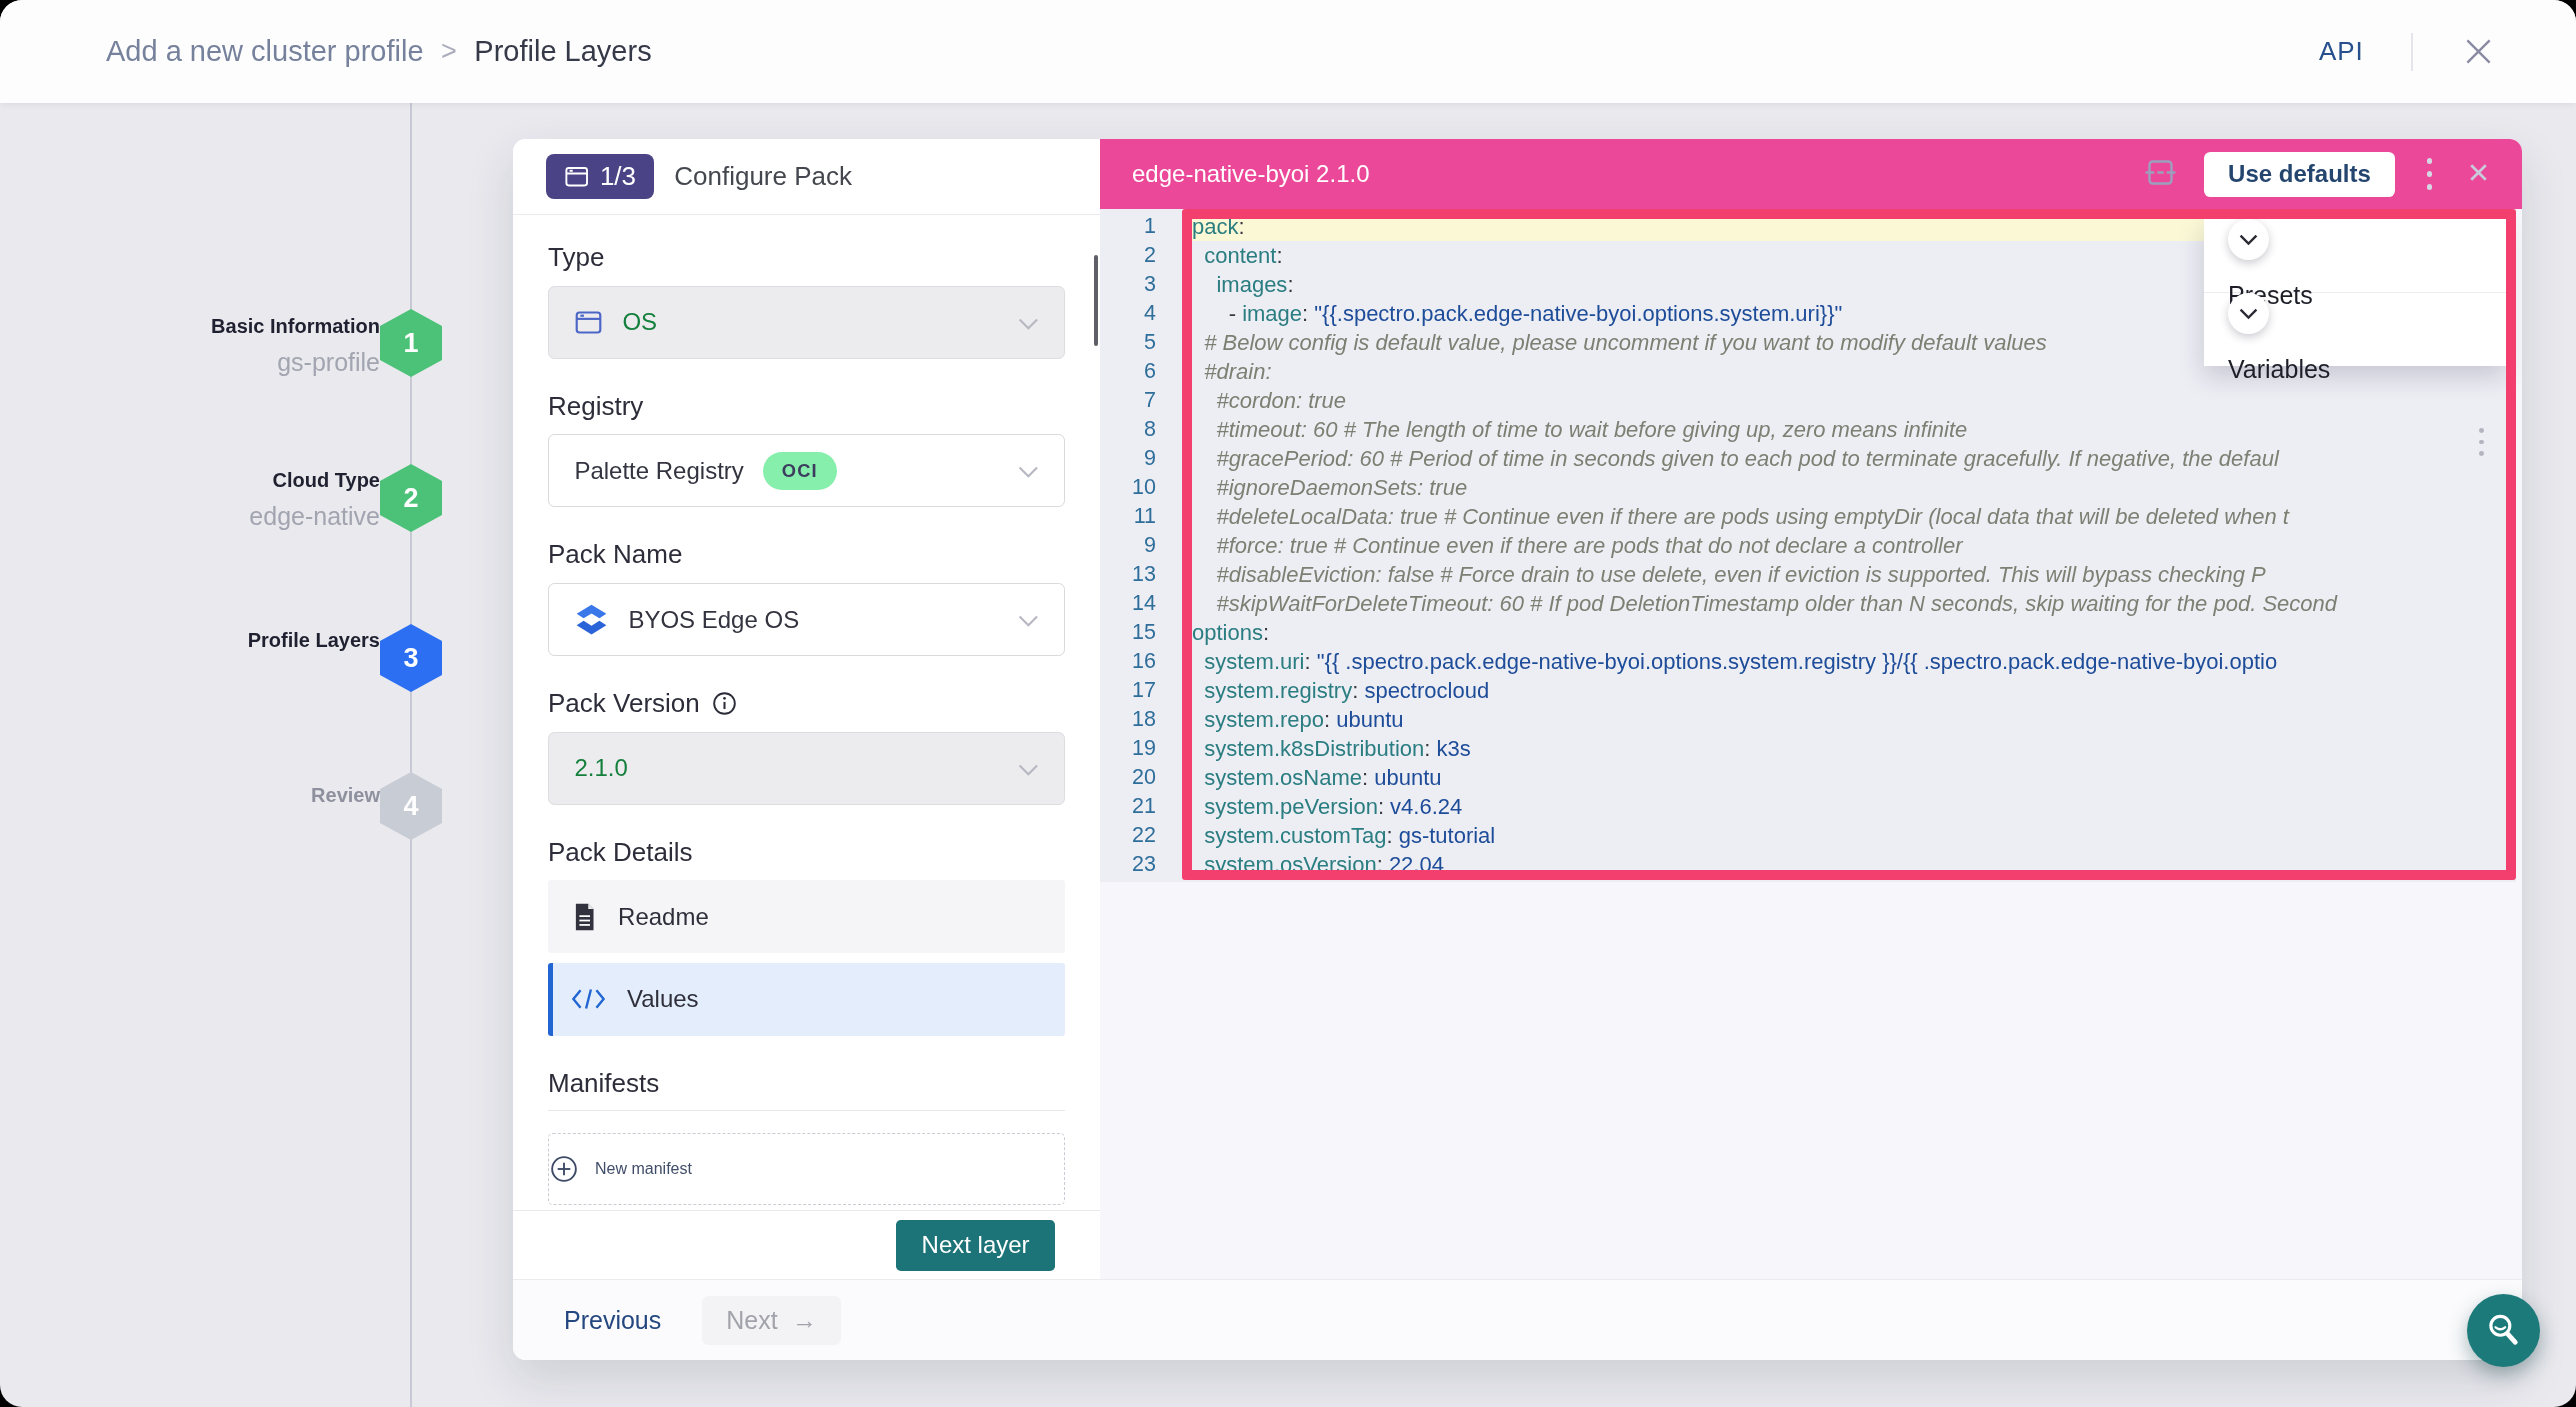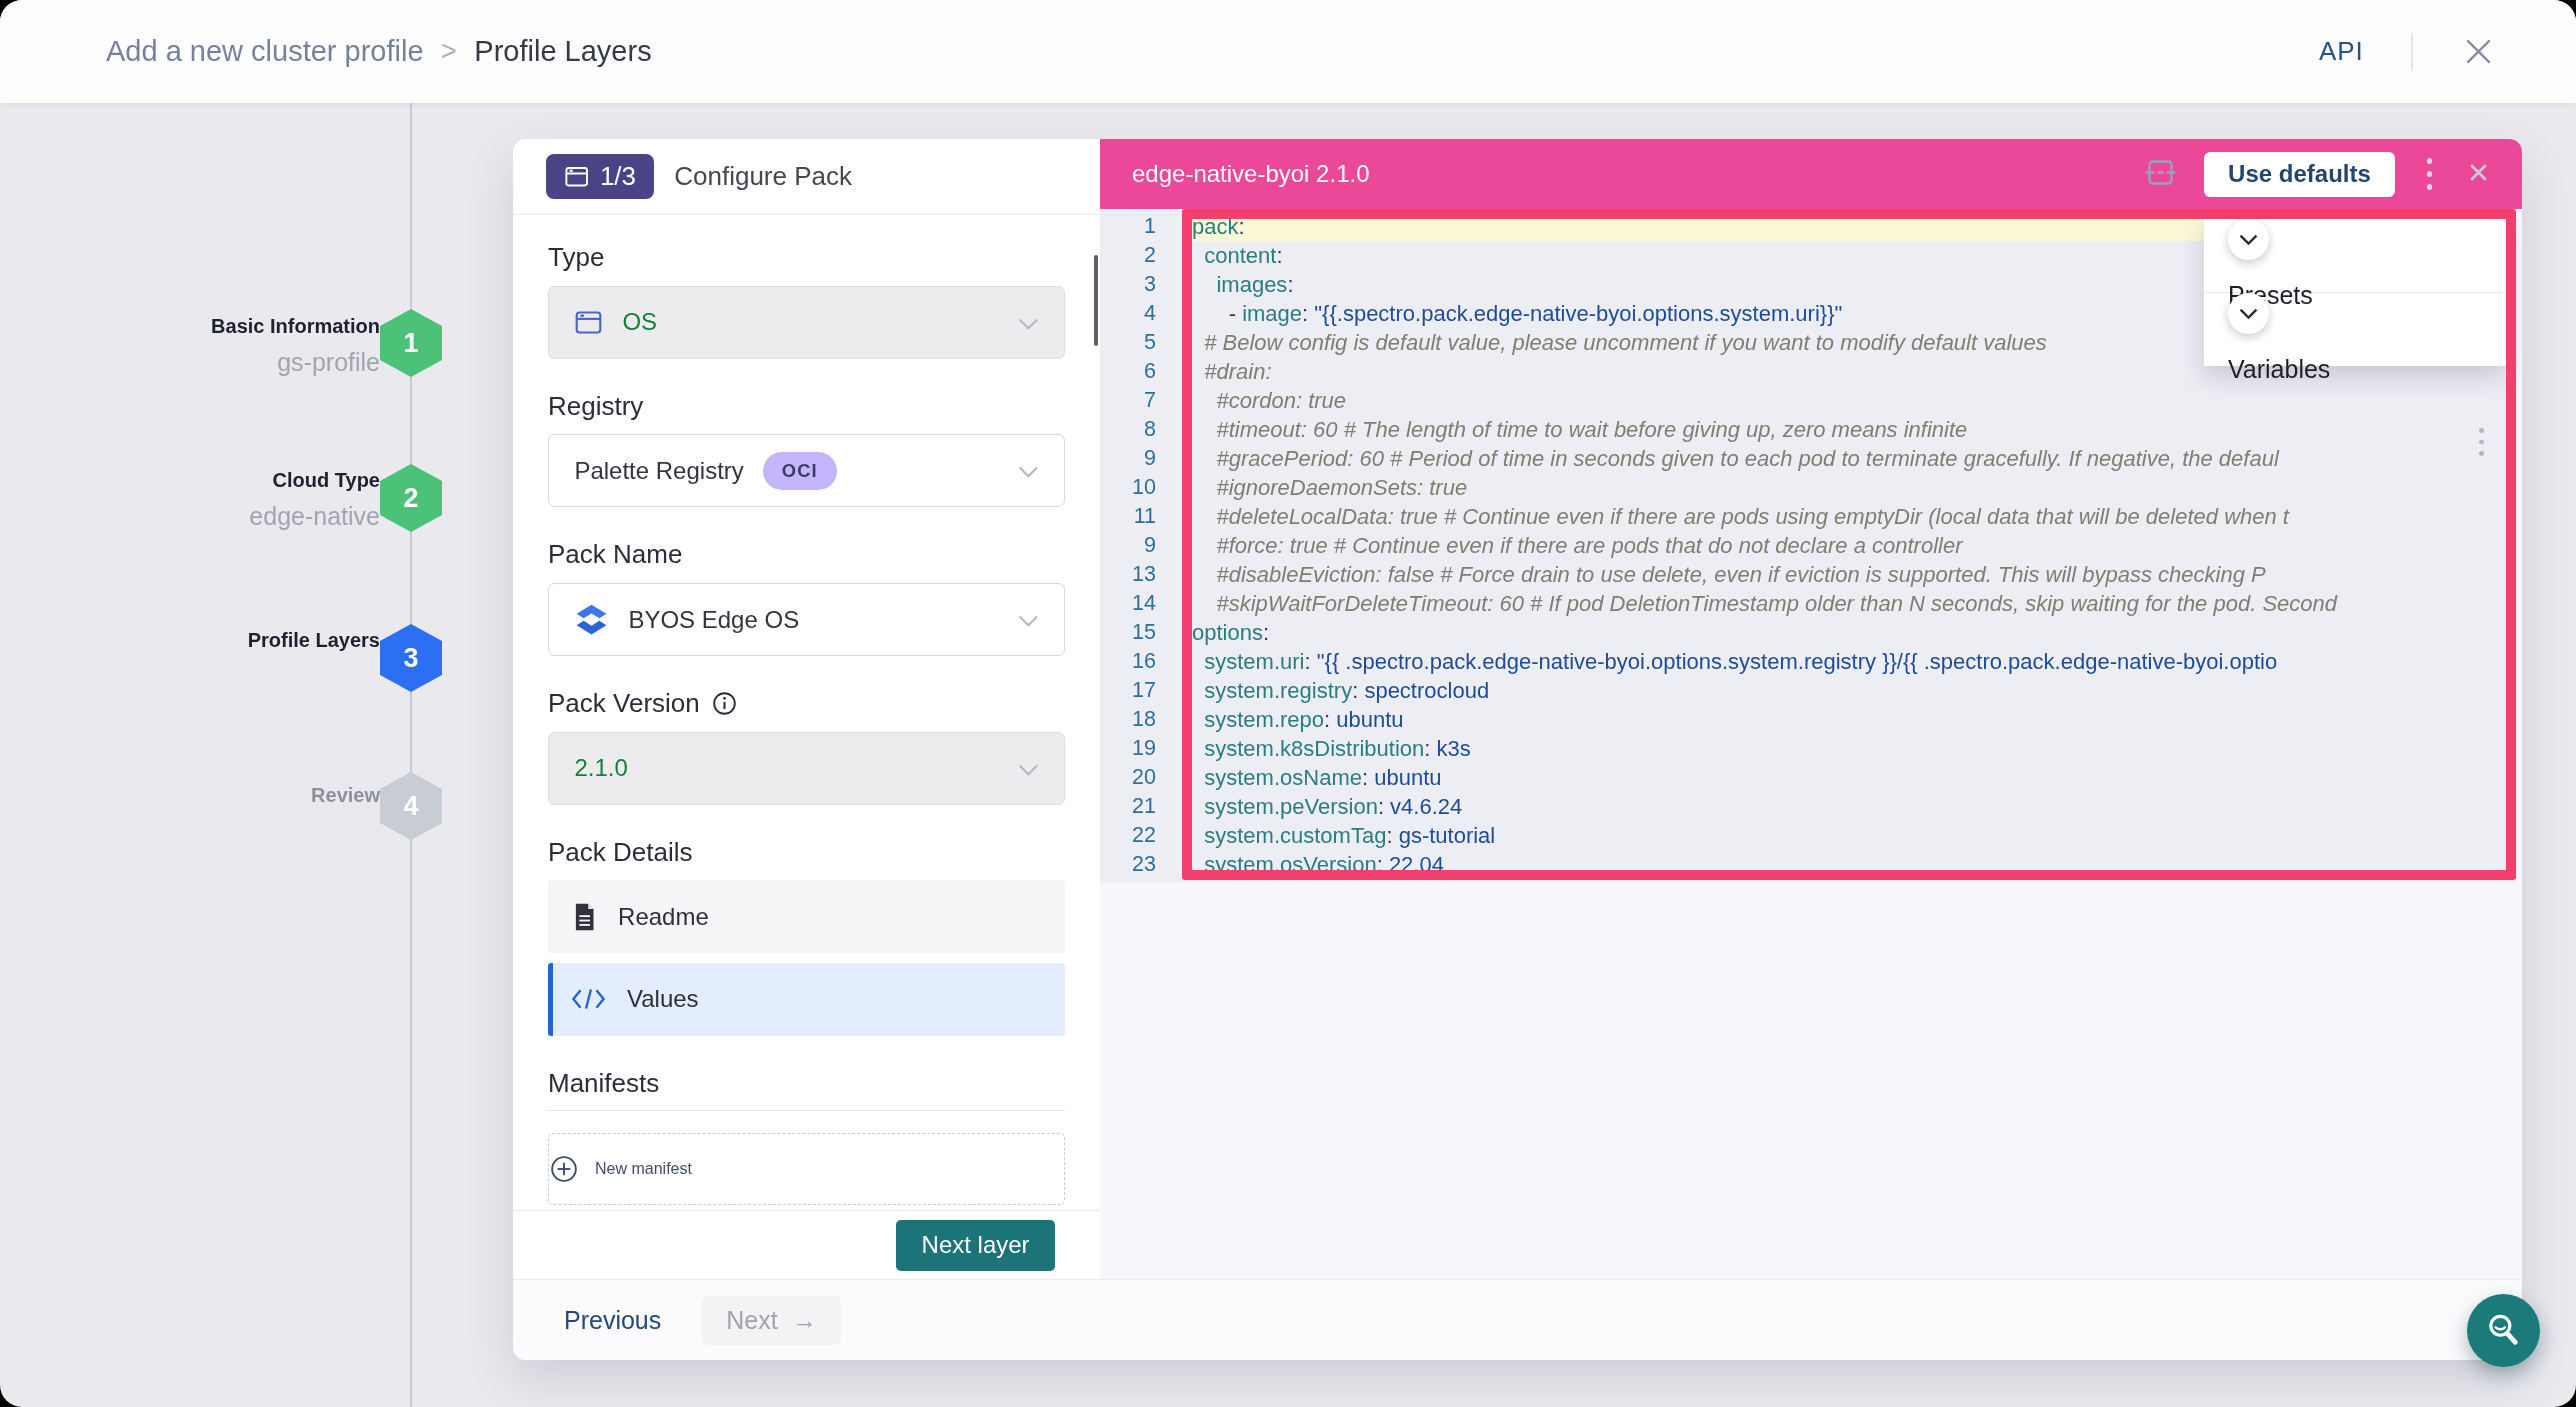--- a/index.html
+++ b/index.html
@@ -36,21 +36,21 @@
   .left-panel{width:587px;display:flex;flex-direction:column;background:#fff;}
   .lp-header{height:76px;border-bottom:0.8px solid #ebebef;display:flex;align-items:center;padding:0 33px;gap:20.7px;flex:none;}
   .step-badge{background:#4a4487;border-radius:8px;height:45px;padding:0 17.5px;display:flex;align-items:center;gap:11px;color:#fff;font-size:26px;font-weight:500;}
   .lp-title{font-size:26px;color:#45474f;}
   .lp-body{flex:1;padding:27px 35px 0;position:relative;overflow:hidden;}
   .f-label{font-size:26px;color:#2c2d39;font-weight:500;display:flex;align-items:center;gap:11px;}
   .sel{margin-top:12.7px;height:73px;border-radius:6.4px;display:flex;align-items:center;padding:0 25.4px;gap:19px;font-size:24px;cursor:pointer;}
   .sel.en{background:#fff;border:0.8px solid #d8d8dd;color:#33343f;}
   .sel.dis{background:#ececee;border:0.8px solid #dcdce1;color:#15803d;}
   .sel .chev{margin-left:auto;}
-  .pill{background:#c4b5fd;color:#3c3c5e;font-size:18.3px;font-weight:600;letter-spacing:1.2px;padding:8px 19px;border-radius:19px;}
+  .pill{background:#86efac;color:#3c3c5e;font-size:18.3px;font-weight:600;letter-spacing:1.2px;padding:8px 19px;border-radius:19px;}
   .gap40{margin-top:32px;}
   .detail-row{margin-top:12.7px;height:73px;border-radius:3.2px;display:flex;align-items:center;padding:0 24px;gap:20.7px;font-size:24px;color:#2e2f3a;cursor:pointer;}
   .detail-row.readme{background:#f5f5f8;}
   .detail-row.values{margin-top:9.5px;background:#e3edfb;border-left:5.6px solid #2166d2;padding-left:18.3px;}
   .man-divider{margin-top:11px;height:0.8px;background:#e7e7eb;}
   .dashed-btn{margin-top:22px;height:72px;border:1.6px dashed #cbcbd4;border-radius:4.8px;display:flex;align-items:center;justify-content:flex-start;gap:16px;font-size:16px;color:#414d68;cursor:pointer;}
   .lp-scroll-thumb{position:absolute;right:1.6px;top:40px;width:4.8px;height:91px;background:#5f5f68;border-radius:2.4px;cursor:pointer;}
   .lp-footer{height:69px;border-top:0.8px solid #eaeaee;display:flex;align-items:center;justify-content:flex-end;padding:0 45px;flex:none;}
   .next-layer-btn{background:#1d7478;color:#fff;font-size:24px;font-weight:500;height:51px;padding:0 25.4px;border:none;border-radius:4.8px;display:flex;align-items:center;cursor:pointer;}
 

